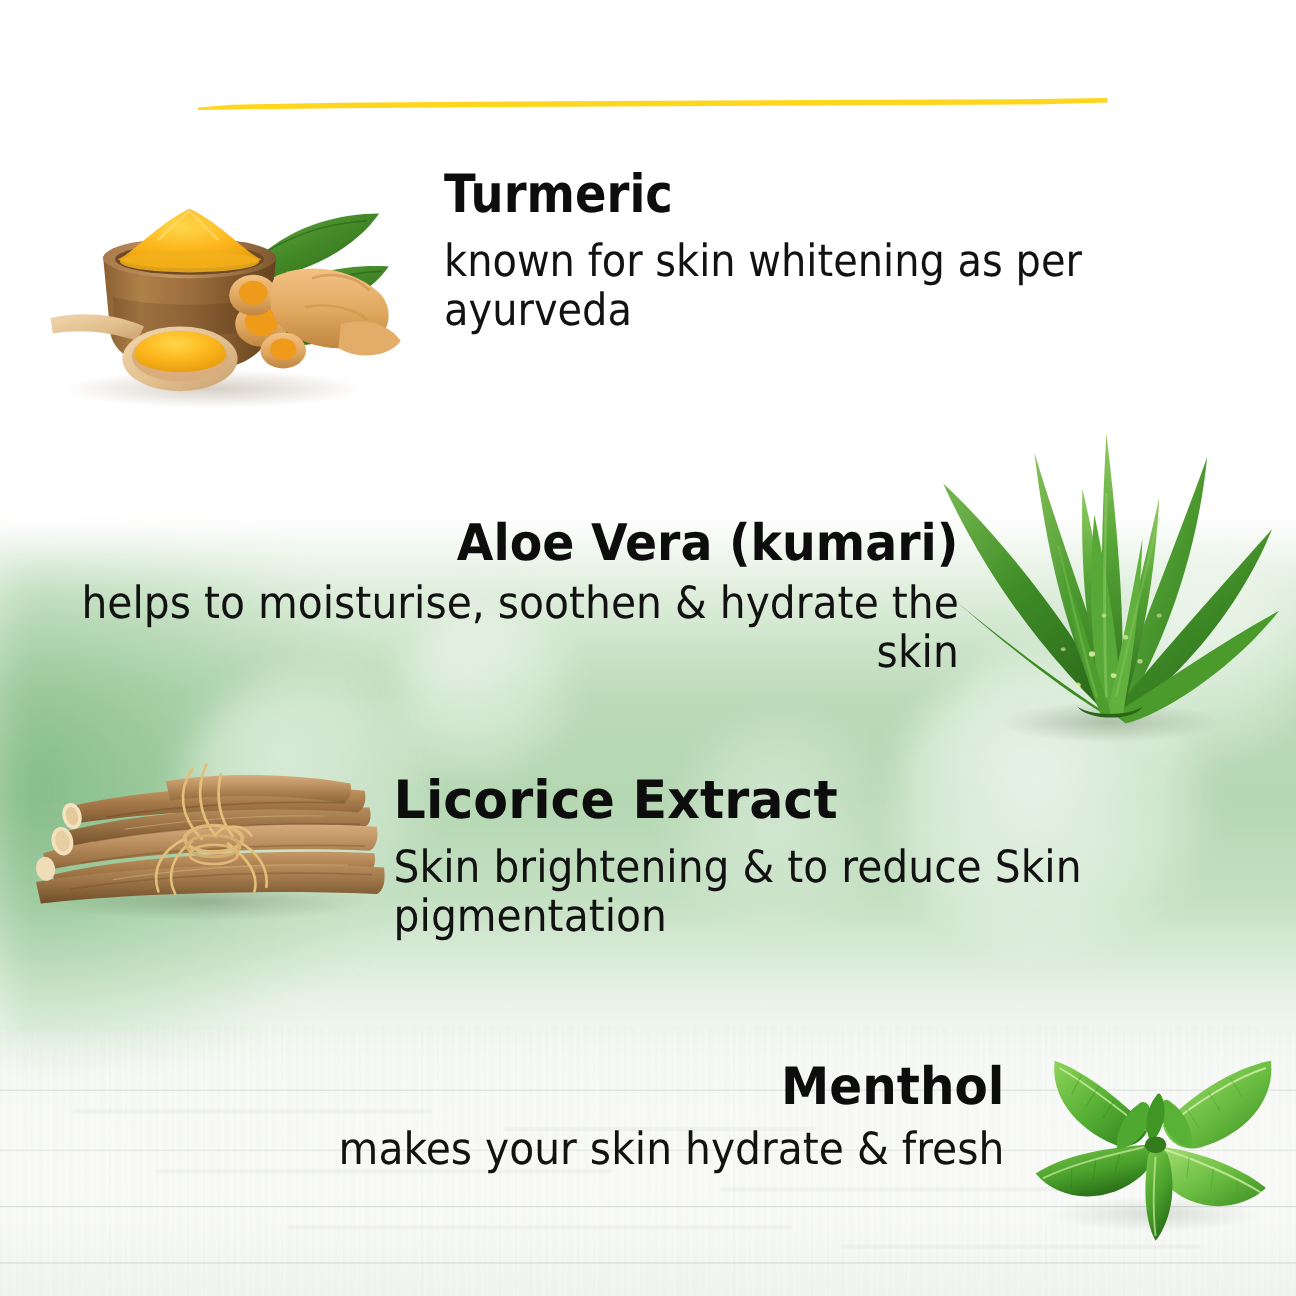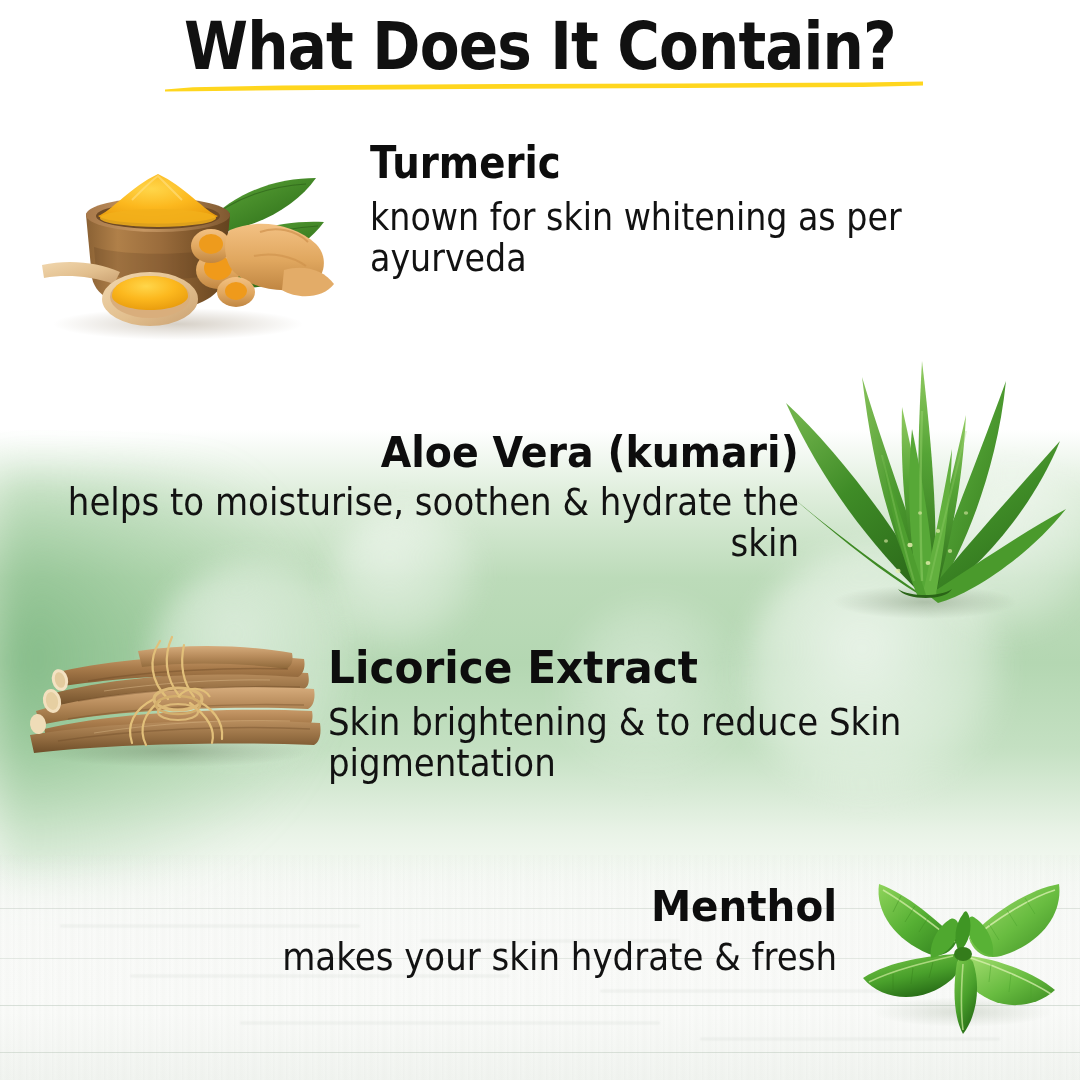--- a/index.html
+++ b/index.html
@@ -236,23 +236,20 @@
   <div class="plank p2"></div>
   <div class="plank p3"></div>
   <div class="plank p4"></div>
   <div class="grain" style="left:60px;  top:925px; width:300px;"></div>
   <div class="grain" style="left:420px; top:940px; width:260px;"></div>
   <div class="grain" style="left:130px; top:975px; width:380px;"></div>
   <div class="grain" style="left:600px; top:990px; width:330px;"></div>
   <div class="grain" style="left:240px; top:1022px; width:420px;"></div>
   <div class="grain" style="left:700px; top:1038px; width:300px;"></div>
 
-  <div class="title-wrap">
-    <div class="title">What Does It Contain?</div>
-  </div>
   <svg class="title-underline" viewBox="0 0 762 12" preserveAspectRatio="none">
     <path d="M2,9.5 L30,7.2 L120,5.6 L300,4.3 L520,3.4 L700,2.6 L760,1.6 L760,5.4 L700,7.0 L520,8.0 L300,9.0 L120,10.2 L30,11.2 L2,11.6 Z" fill="#FFD61E"></path>
   </svg>
 
   <svg class="photo" id="photo-turmeric" viewBox="0 0 320 195">
     <defs>
       <radialGradient id="tpow" cx="45%" cy="30%" r="75%">
         <stop offset="0%" stop-color="#FFD64A"></stop>
         <stop offset="50%" stop-color="#FCB81E"></stop>
         <stop offset="100%" stop-color="#E79A0C"></stop>

